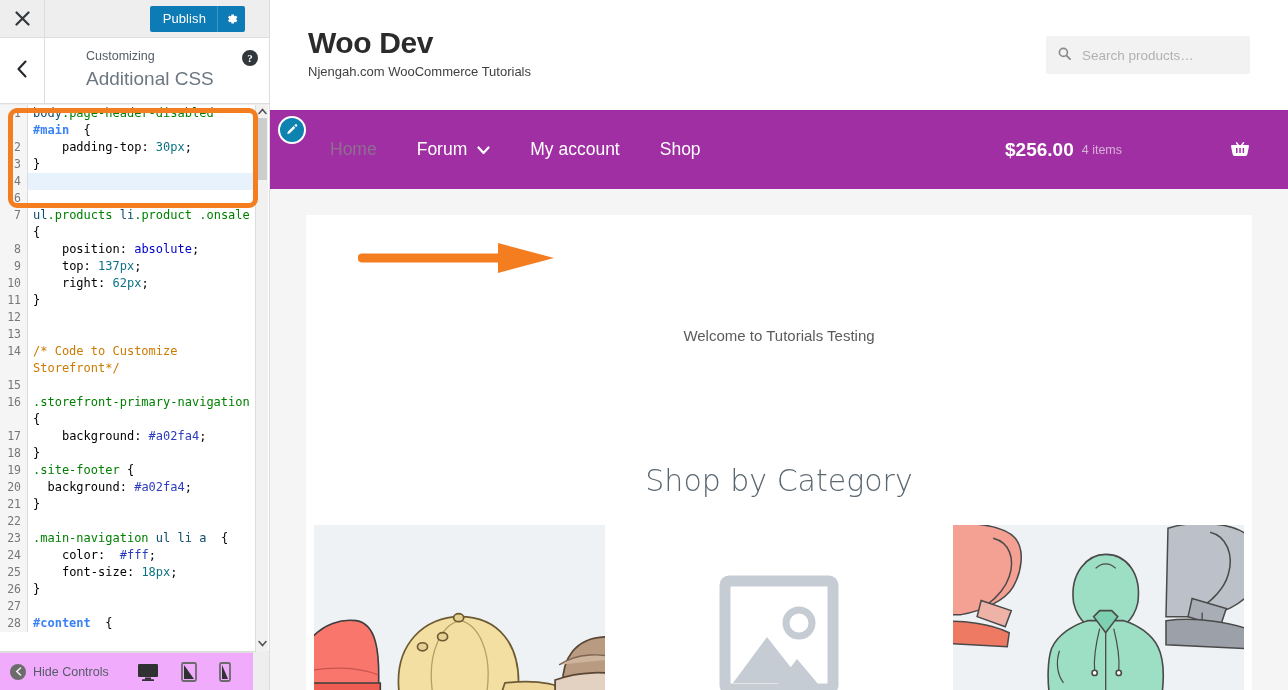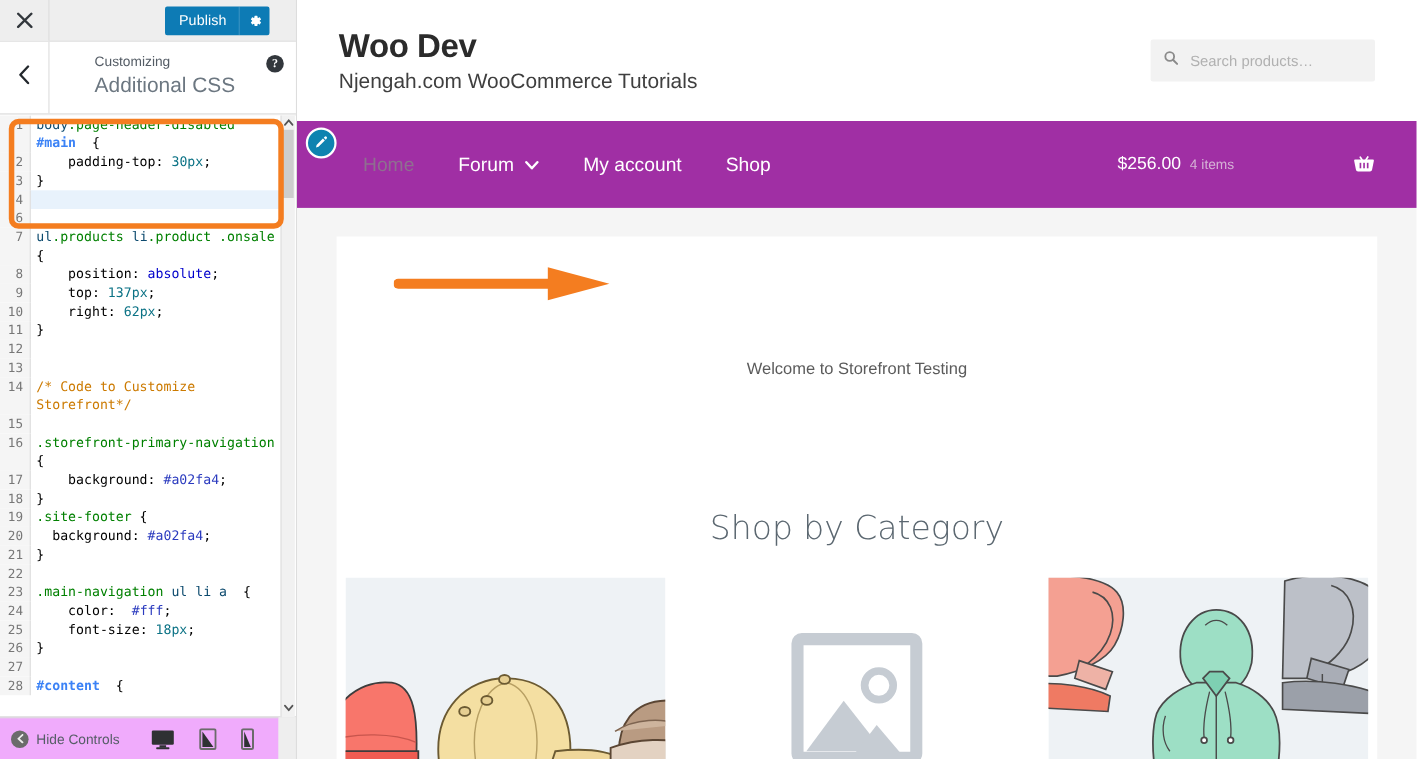--- a/index.html
+++ b/index.html
@@ -133,21 +133,21 @@
   #preview { flex: 1; height: 690px; background: #ffffff; position: relative; overflow: hidden; }
 
   .site-header {
     height: 110px; background: #fff; padding: 26px 38px 0 38px;
     display: flex; align-items: flex-start; justify-content: space-between;
   }
   .brand-title {
     font-size: 30px; font-weight: bold; color: #2b2b2b; line-height: 34px;
     letter-spacing: -.4px;
   }
-  .brand-tag { font-size: 19px; color: #3f3f3f; margin-top: 4px; }
+  .brand-tag { font-size: 13px; color: #3f3f3f; margin-top: 4px; }
   .search-box {
     width: 204px; height: 38px; background: #f2f2f2; border-radius: 2px;
     display: flex; align-items: center; padding: 0 12px; gap: 9px; margin-top: 10px;
   }
   .search-box input {
     border: 0; background: transparent; outline: none; width: 100%;
     font-family: "Liberation Sans", sans-serif; font-size: 13.5px; color: #1d4ed8;
   }
   .search-box input::placeholder { color: #b1b1b1; }
 
@@ -160,21 +160,21 @@
     border-radius: 50%; background: #0e83b0; border: 2px solid #fff;
     display: flex; align-items: center; justify-content: center; cursor: pointer;
   }
   .nav-links { display: flex; align-items: flex-end; gap: 0; }
   .nav-link {
     color: #ffffff; font-size: 17.5px; text-decoration: none; padding: 0 20px;
     display: flex; align-items: center; gap: 10px; cursor: pointer;
   }
   .nav-link.current { color: #8f6f90; }
   .cart-area { margin-left: auto; display: flex; align-items: center; gap: 0; }
-  .cart-amount { color: #fff; font-size: 16px; }
+  .cart-amount { color: #fff; font-size: 19px; font-weight: bold; }
   .cart-count { color: #d5b2d6; font-size: 12.5px; margin-left: 8px; }
   .cart-icon { margin-left: 108px; color: #fff; display: flex; align-items: center; }
 
   .content-wrap { background: #f5f5f5; padding: 26px 36px 0 36px; height: 501px; }
   .content-card { background: #fff; height: 100%; position: relative; padding: 0 8px;}
 
   .arrow-annot { position: absolute; left: 52px; top: 26px; }
   .welcome-text {
     position: absolute; top: 112px; left: 0; right: 0; text-align: center;
     font-size: 15px; color: #5b5b5b;
@@ -458,21 +458,21 @@
     <div class="content-wrap">
       <div class="content-card">
 
         <div class="arrow-annot">
           <svg width="200" height="34" viewBox="0 0 200 34">
             <path d="M4 17 L150 17" stroke="#f47d20" stroke-width="9" stroke-linecap="round"></path>
             <path d="M140 2 L196 17 L140 32 Z" fill="#f47d20"></path>
           </svg>
         </div>
 
-        <div class="welcome-text">Welcome to Storefront Testing</div>
+        <div class="welcome-text">Welcome to Tutorials Testing</div>
         <div class="cat-heading">Shop by Category</div>
 
         <div class="cat-row">
 
           <div class="cat-item">
             <svg class="cat-img" viewBox="0 0 290 170" preserveAspectRatio="xMidYMax slice">
               <rect width="290" height="170" fill="#eef2f5"></rect>
 
               <g stroke="#3d3d3d" stroke-width="1.6" fill="none">
                 <path d="M-20 168 C -22 120, 10 92, 42 96 C 62 99, 66 126, 64 168 Z" fill="#f8766b"></path>

